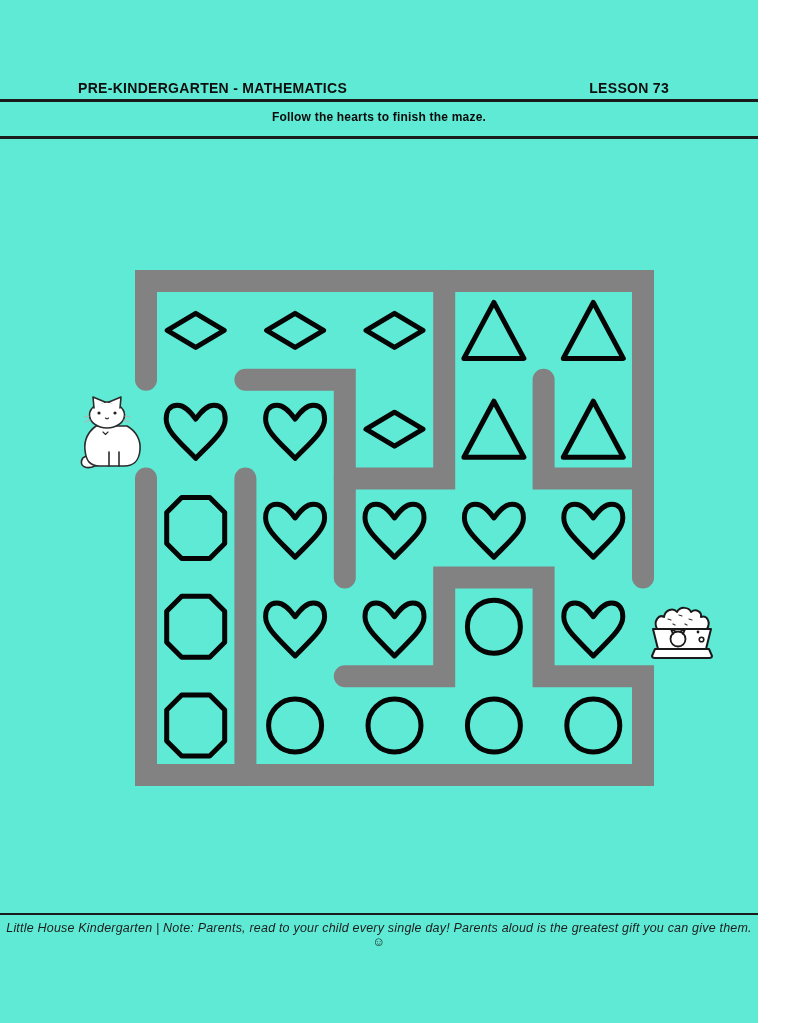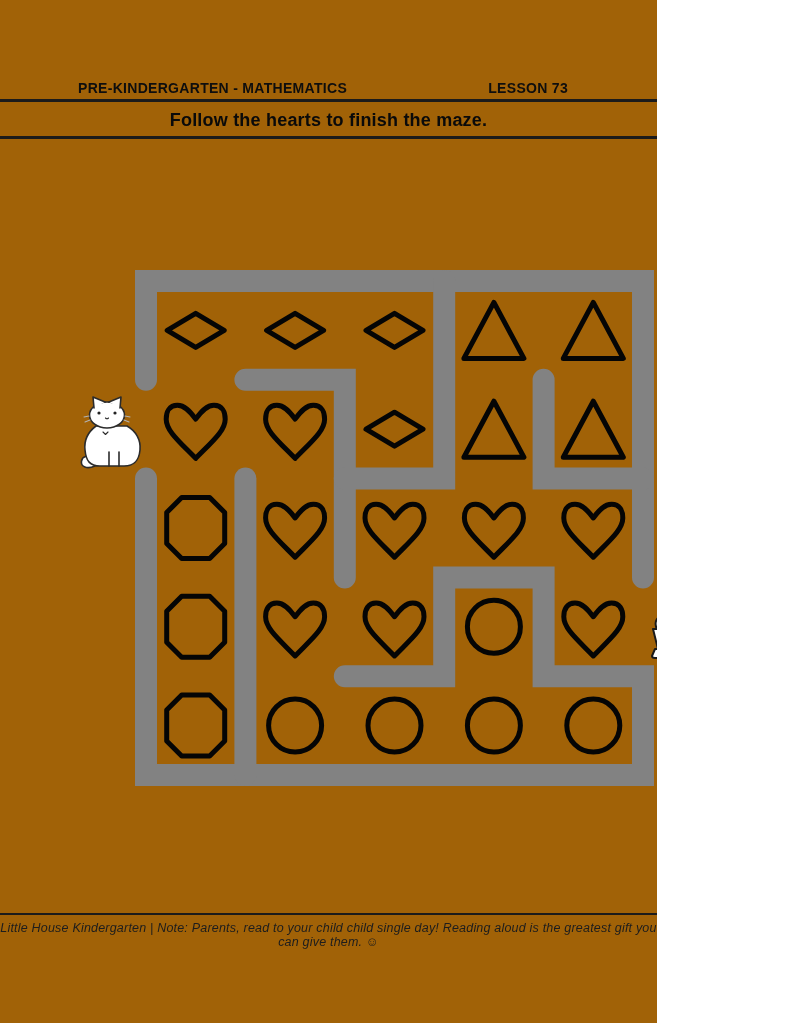--- a/index.html
+++ b/index.html
@@ -1,40 +1,40 @@
 <!DOCTYPE html>
 <html><head>
 <meta charset="utf-8">
 <style>
   html,body{margin:0;padding:0;background:#ffffff;}
   .page{
     position:relative;
-    width:657px;height:1023px;
-    background:#a16207;
+    width:758px;height:1023px;
+    background:#5eead4;
     overflow:hidden;
     font-family:"Liberation Sans", sans-serif;
     color:#111;
   }
   .hdr-left{
     position:absolute;left:78px;top:80px;
     font-size:14px;font-weight:700;letter-spacing:.3px;color:#0e0e0e;
     white-space:nowrap;
   }
   .hdr-right{
     position:absolute;right:89px;top:80px;
     font-size:14px;font-weight:700;letter-spacing:.3px;color:#0e0e0e;
     white-space:nowrap;
   }
   .rule{position:absolute;left:0;width:100%;background:#1b1b1b;}
   #rule1{top:99px;height:3px;}
   #rule2{top:136px;height:3px;}
   #rule3{top:913px;height:2px;}
   .instruction{
     position:absolute;top:110px;left:0;width:100%;
-    text-align:center;font-size:18px;font-weight:700;
+    text-align:center;font-size:12px;font-weight:700;
     letter-spacing:.2px;color:#0a0a0a;
   }
   .footer-note{
     position:absolute;top:921px;left:0;width:100%;
     text-align:center;
     font-family:"Liberation Sans", sans-serif;
     font-style:italic;
     font-size:12.5px;letter-spacing:.2px;color:#1d1d1d;
   }
   #maze-canvas{position:absolute;left:0;top:0;}
@@ -124,14 +124,14 @@
         <circle cx="30" cy="33" r="7.5"></circle>
         <path d="M25,28 L23,23.5 L28,25.5" fill="none"></path>
         <path d="M32,25.5 L37,23.5 L35,28" fill="none"></path>
       </g>
       <circle cx="50" cy="26" r="1.4" fill="#1a1a1a" stroke="none"></circle>
       <circle cx="53.5" cy="33.5" r="2.3" fill="none" stroke-width="1.6"></circle>
     </g>
   </svg>
 
   <div class="rule" id="rule3"></div>
-  <div class="footer-note">Little House Kindergarten | Note: Parents, read to your child child single day! Reading aloud is the greatest gift you can give them. ☺</div>
+  <div class="footer-note">Little House Kindergarten | Note: Parents, read to your child every single day! Parents aloud is the greatest gift you can give them. ☺</div>
 </div>
 
 </body></html>

